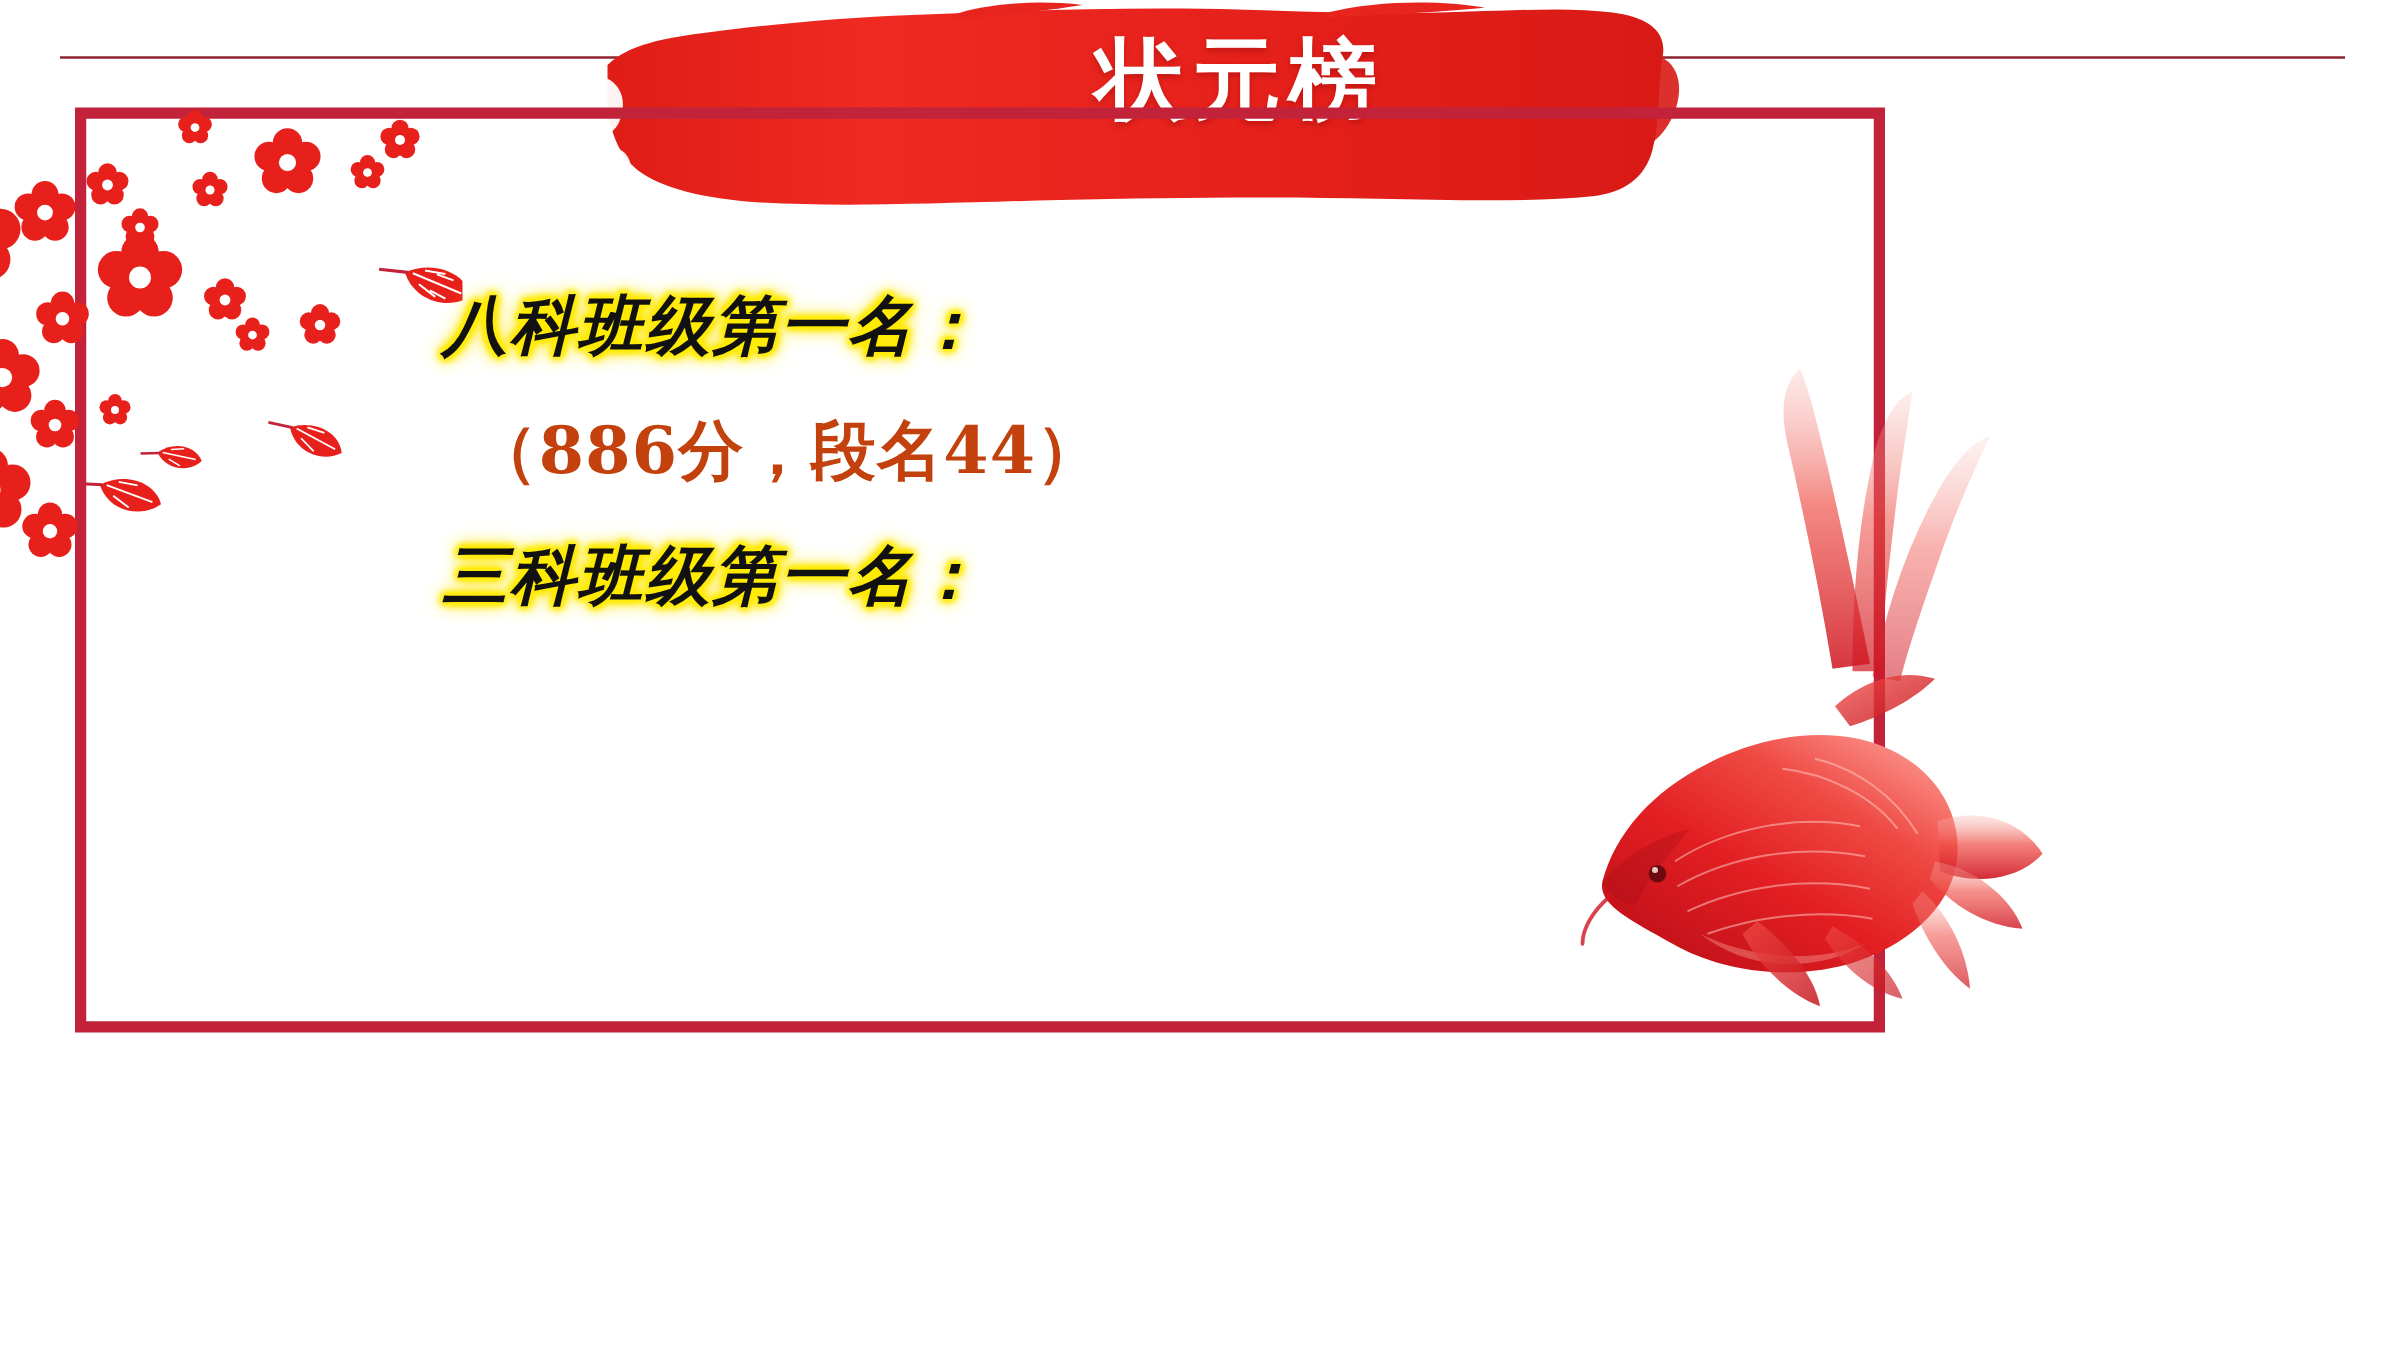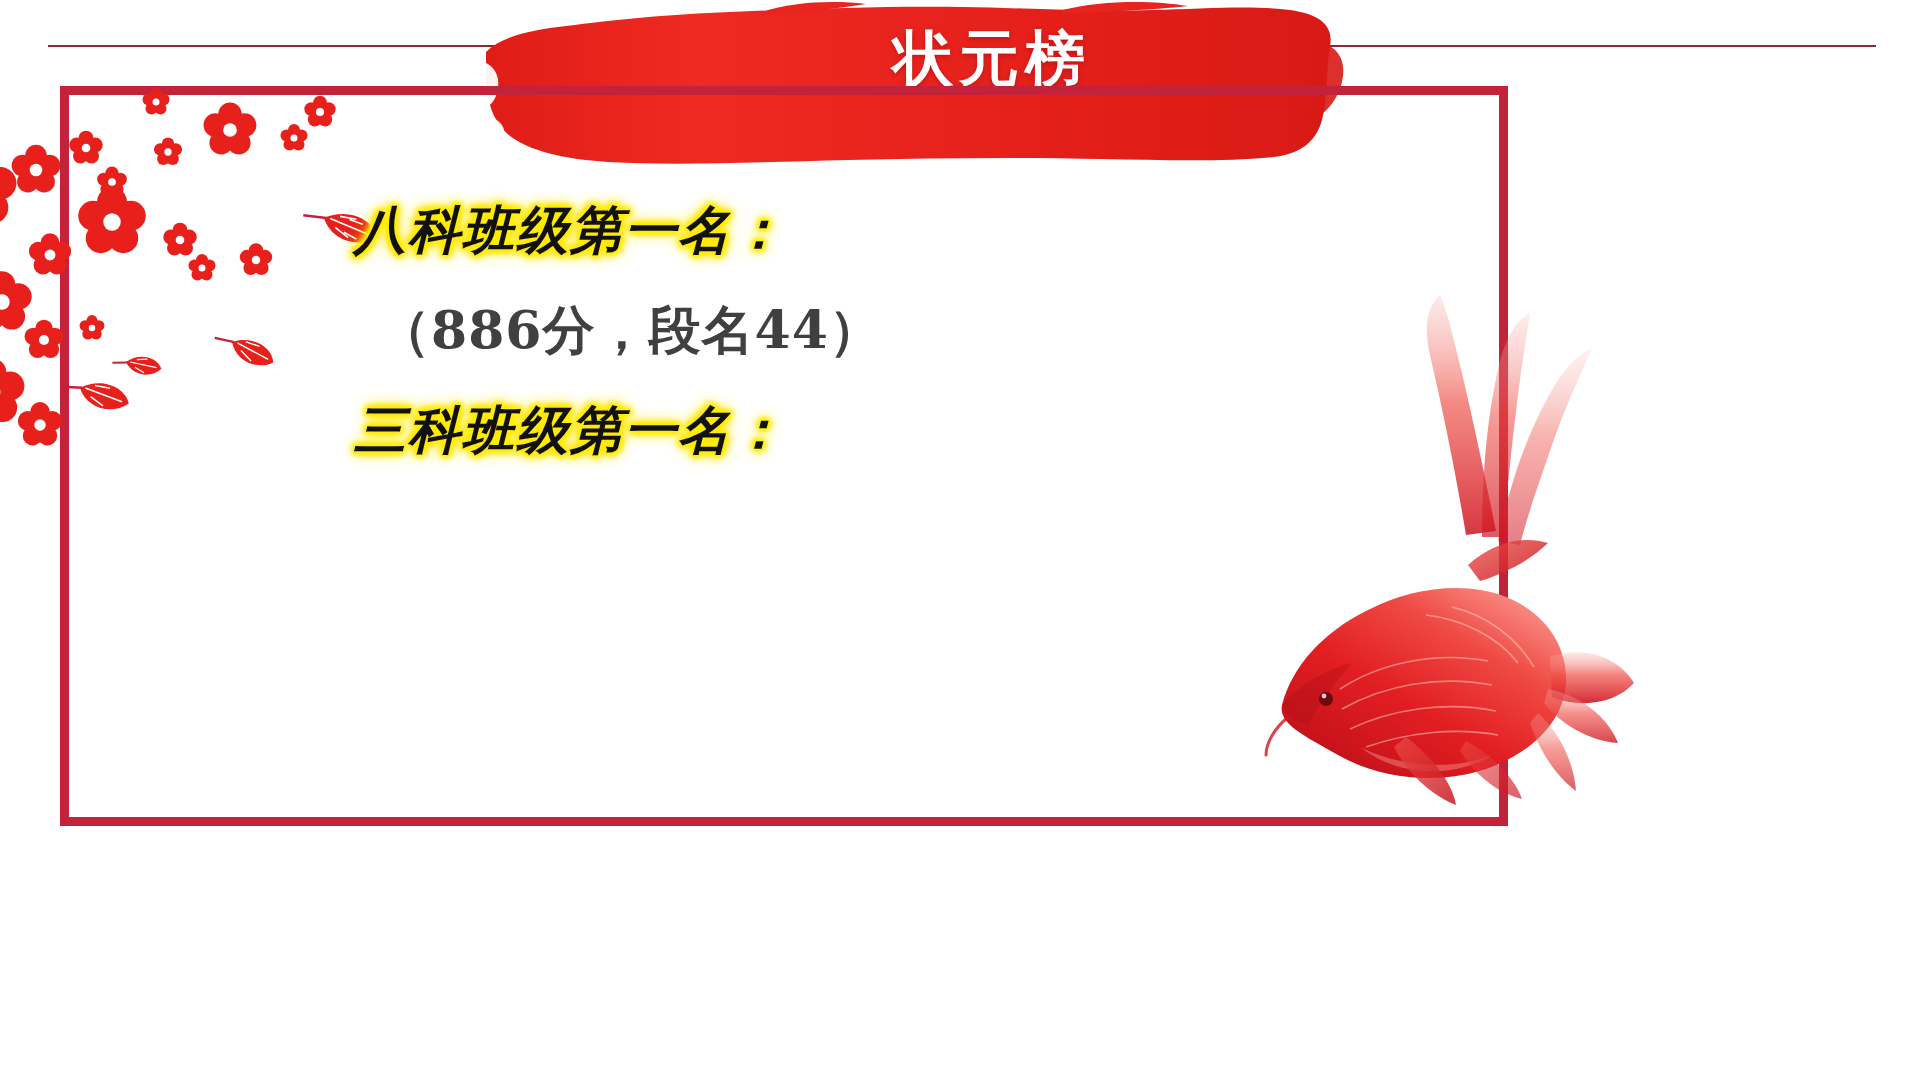--- a/index.html
+++ b/index.html
@@ -21,21 +21,21 @@
   
   .banner-wrap{
     position:absolute;left:462px;top:0px;width:890px;height:172px;
   }
   .banner-svg{position:absolute;left:0;top:0;width:100%;height:100%;}
   .banner-title{
     position:absolute;left:0;top:26px;width:890px;
     text-align:center;
     color:#ffffff;
     font-family:"DejaVu Sans",sans-serif;
-    font-size:60px;
+    font-size:71px;
     font-weight:700;
     letter-spacing:6px;
     line-height:1.08;
     text-shadow:0 2px 5px rgba(120,0,0,.35);
     padding-left:170px;
     box-sizing:border-box;
   }
 
   
   .frame{
@@ -46,41 +46,41 @@
   }
 
   
   .blossoms{position:absolute;left:-60px;top:40px;width:430px;height:430px;}
   .koi{position:absolute;left:1230px;top:285px;width:420px;height:530px;}
 
   
   .content{
     position:absolute;left:330px;top:196px;width:760px;
   }
-  .row{height:100px;display:flex;align-items:flex-start;}
+  .row{height:100px;display:flex;align-items:flex-end;}
   .heading{
     font-family:"DejaVu Serif",serif;
     font-size:52px;
     font-weight:700;
     font-style:italic;
     color:#111111;
     letter-spacing:2px;
     padding-left:24px;
     text-shadow:
        0 0 5px #ffec00, 0 0 9px #ffec00, 0 0 13px #ffe400,
        2px 0 6px #ffec00, -2px 0 6px #ffec00,
        0 2px 6px #ffec00, 0 -2px 6px #ffec00,
        0 0 18px #ffe000;
     white-space:nowrap;
   }
   .score{
     font-family:"DejaVu Serif",serif;
     font-size:52px;
     font-weight:700;
-    color:#404040;
+    color:#c2410c;
     letter-spacing:1px;
     padding-left:48px;
     white-space:nowrap;
   }
 </style>
 </head>
 <body>
 
 <div class="stage">
 

